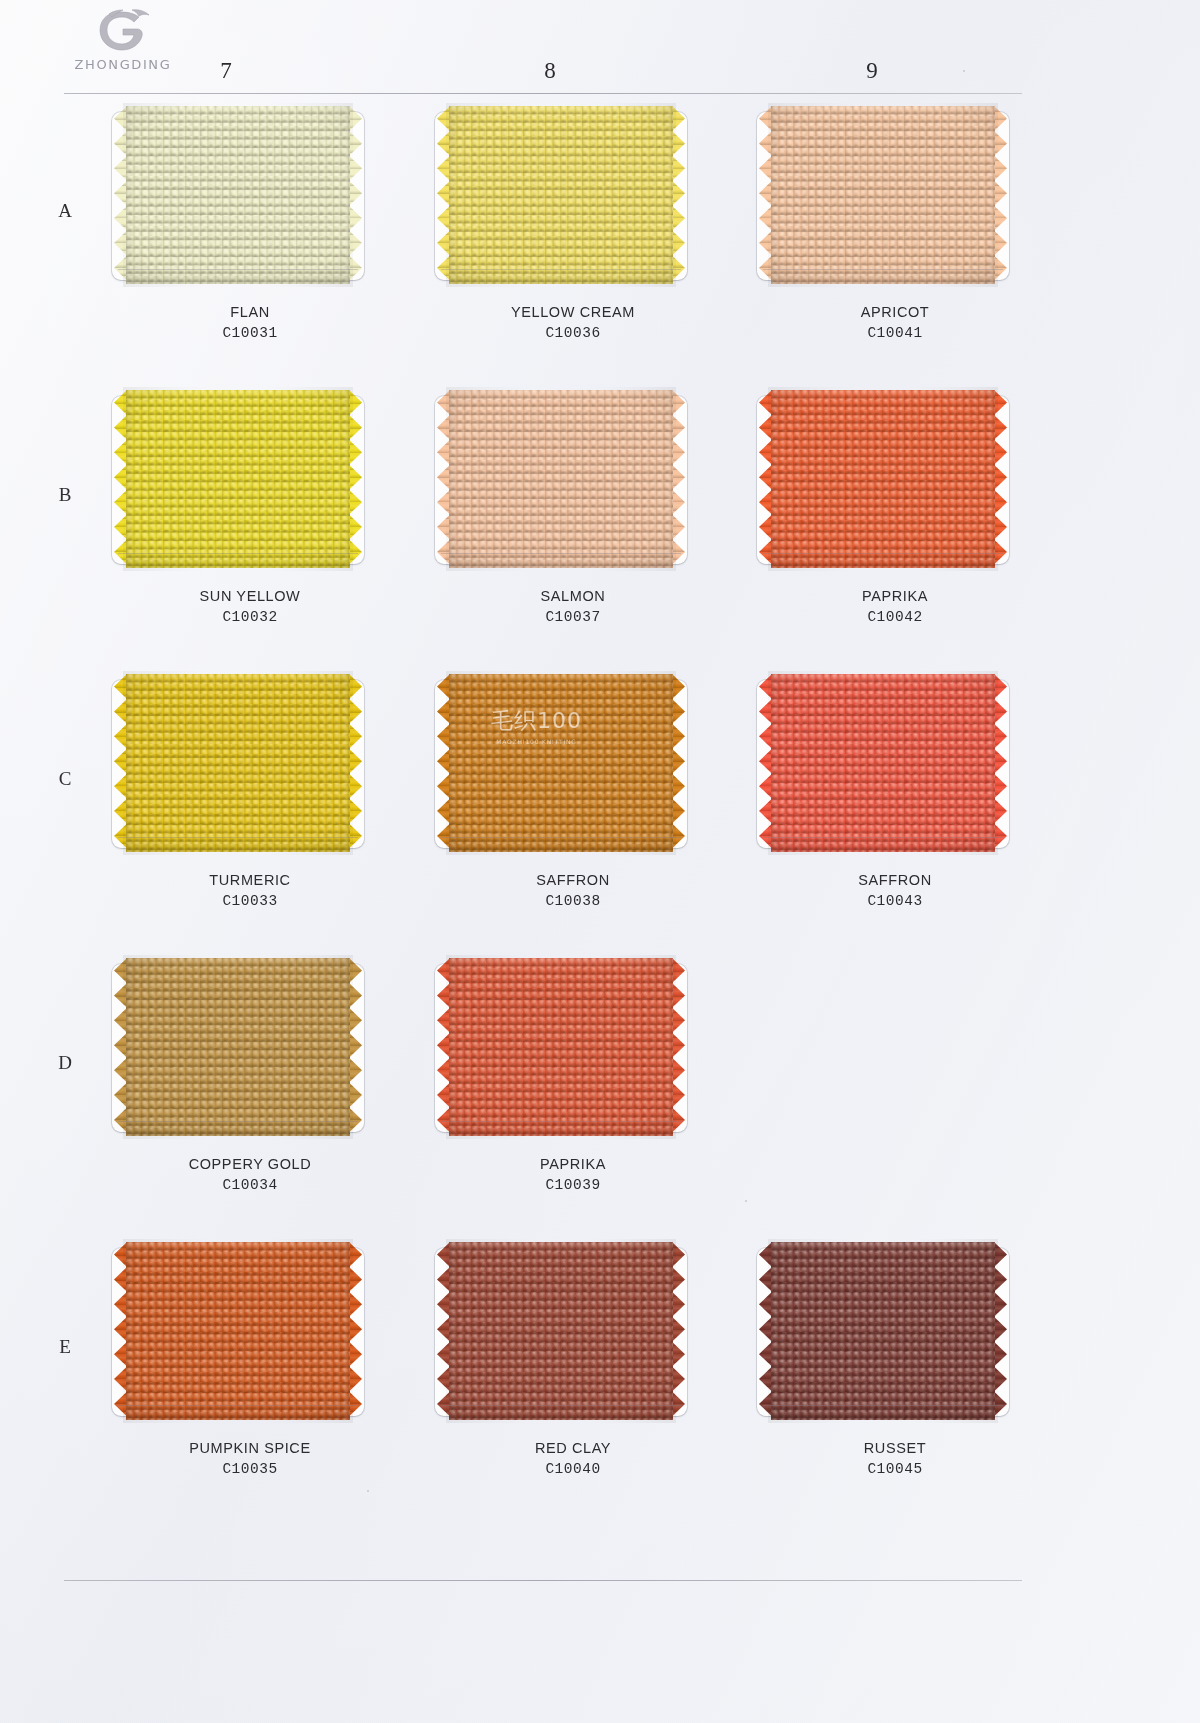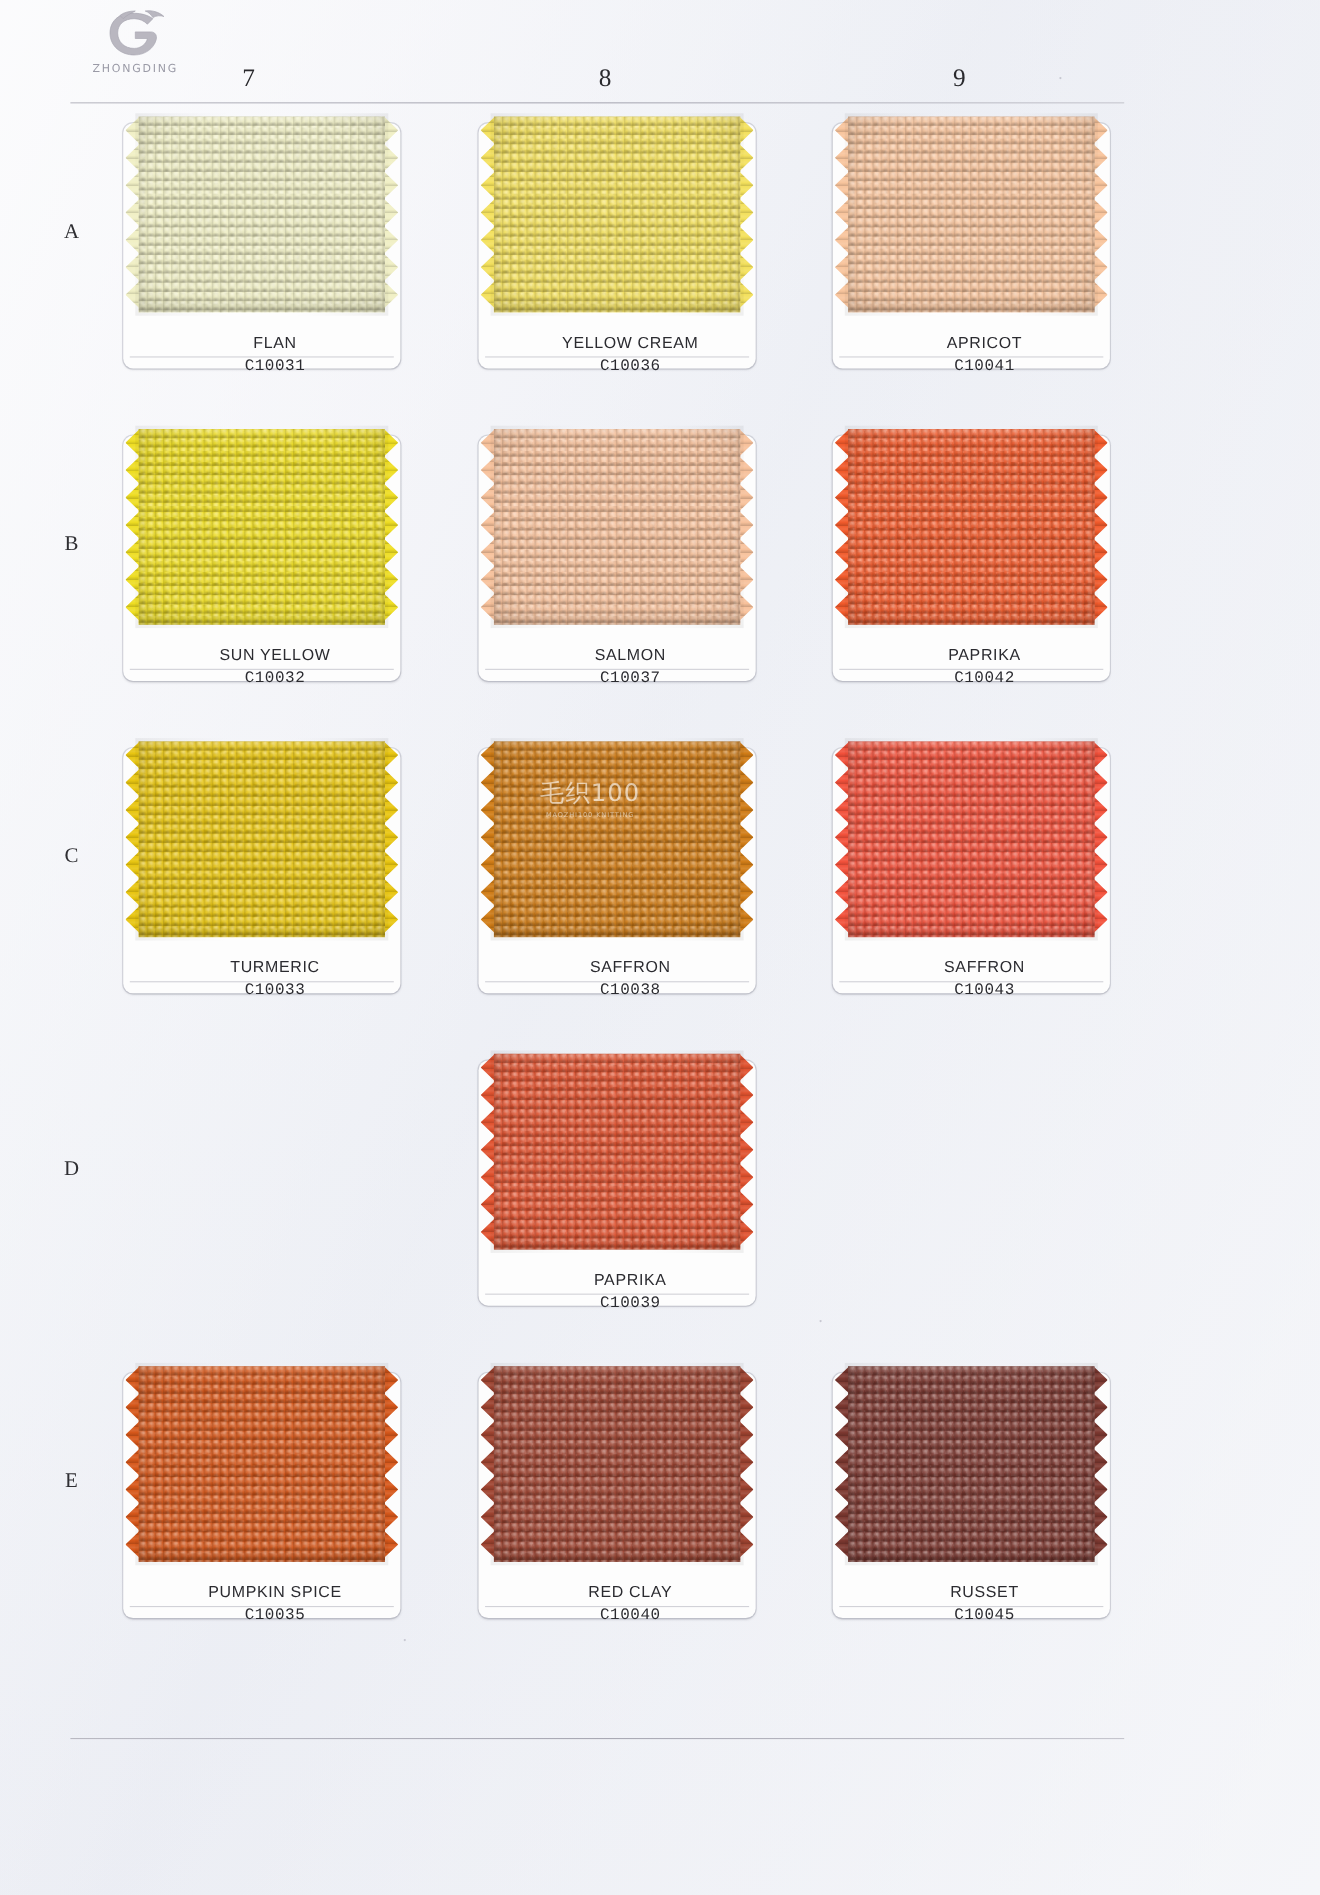--- a/index.html
+++ b/index.html
@@ -40,21 +40,21 @@
     width: 130px;
     text-align: center;
   }
   .brand-mark {
     width: 62px;
     height: 46px;
     margin: 0 auto;
     display: block;
   }
   .brand-name {
-    font-size: 10px;
+    font-size: 13px;
     letter-spacing: 1.6px;
     color: #9a9aa6;
     margin-top: 3px;
     font-family: "DejaVu Sans", sans-serif;
     text-align: center;
   }
 
   .col-head {
     position: absolute;
     top: 58px;
@@ -107,21 +107,21 @@
     height: 282px;
   }
   .cell.k0 { left: 100px; }
   .cell.k1 { left: 423px; }
   .cell.k2 { left: 745px; }
 
   
   .card {
     position: relative;
     width: 252px;
-    height: 223px;
+    height: 168px;
     margin: 8px 0 0 12px;
     border-radius: 9px;
     background: #fdfdfd;
     box-shadow: 0 1px 2px rgba(90,90,105,0.20), 0 0 0 1px rgba(180,182,192,0.45);
   }
   .card::after {
     
     content: "";
     position: absolute;
     left: 6px;
@@ -446,20 +446,35 @@
       <div class="caption">
         <div class="cap-name">SAFFRON</div>
         <div class="cap-code">C10043</div>
       </div>
     </div>
   </div>
 
   <div class="row">
     <div class="row-label">D</div>
 
+    <div class="cell k0">
+      <div class="card">
+        <div class="yarn-wrap">
+          <div class="yarn-edge left" style="--c: #c2923f;"></div>
+          <div class="yarn-edge right" style="--c: #c2923f;"></div>
+          <div class="yarn" style="--c: #c2923f;">
+              <div class="yarn-fuzz"></div>
+            </div>
+        </div>
+      </div>
+      <div class="caption">
+        <div class="cap-name">COPPERY GOLD</div>
+        <div class="cap-code">C10034</div>
+      </div>
+    </div>
 
     <div class="cell k1">
       <div class="card">
         <div class="yarn-wrap">
           <div class="yarn-edge left" style="--c: #e0522f;"></div>
           <div class="yarn-edge right" style="--c: #e0522f;"></div>
           <div class="yarn" style="--c: #e0522f;">
               <div class="yarn-fuzz"></div>
             </div>
         </div>

